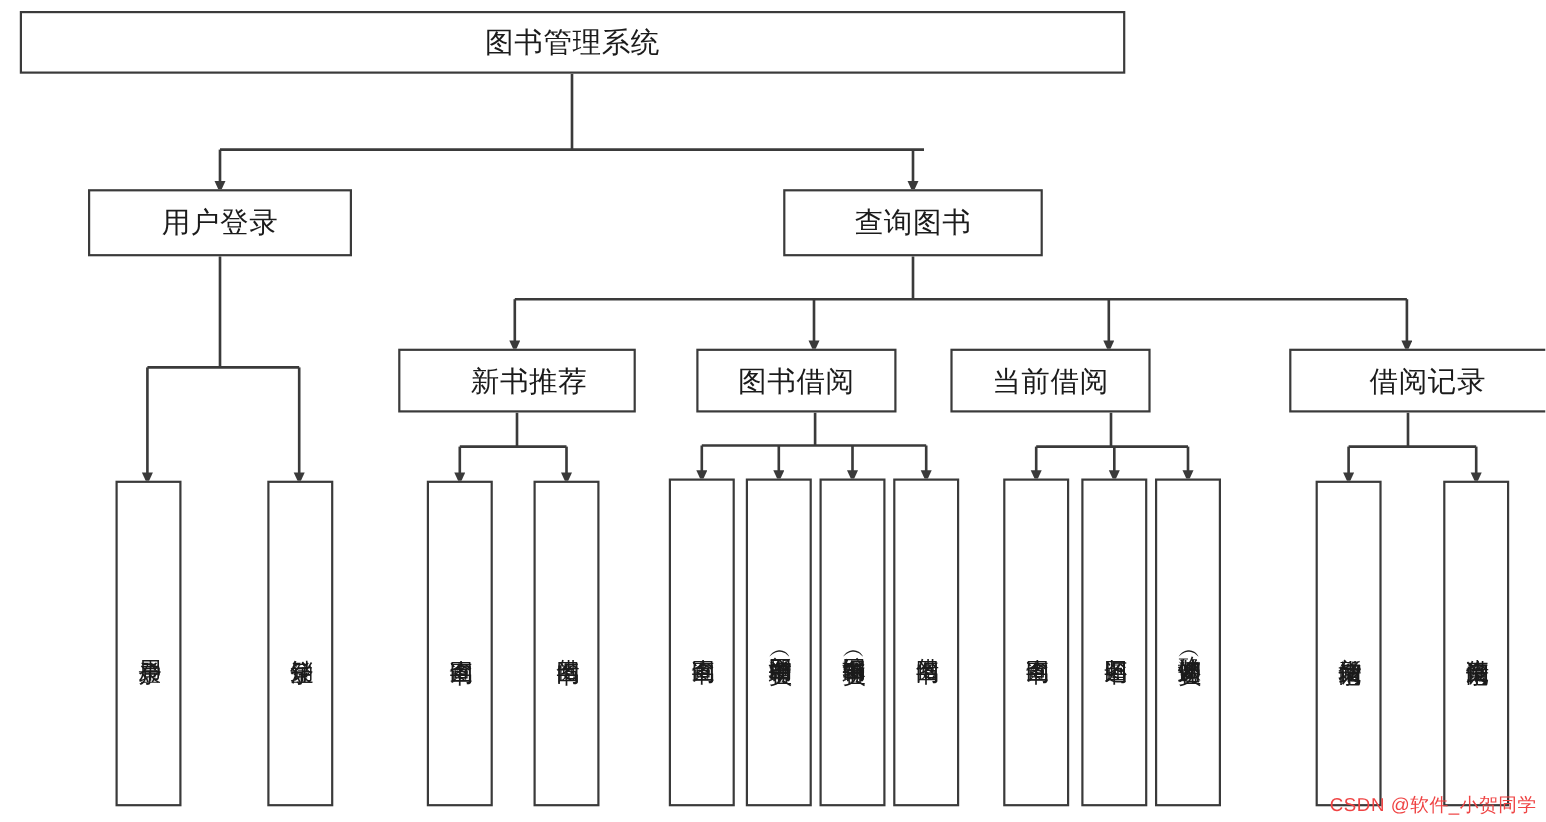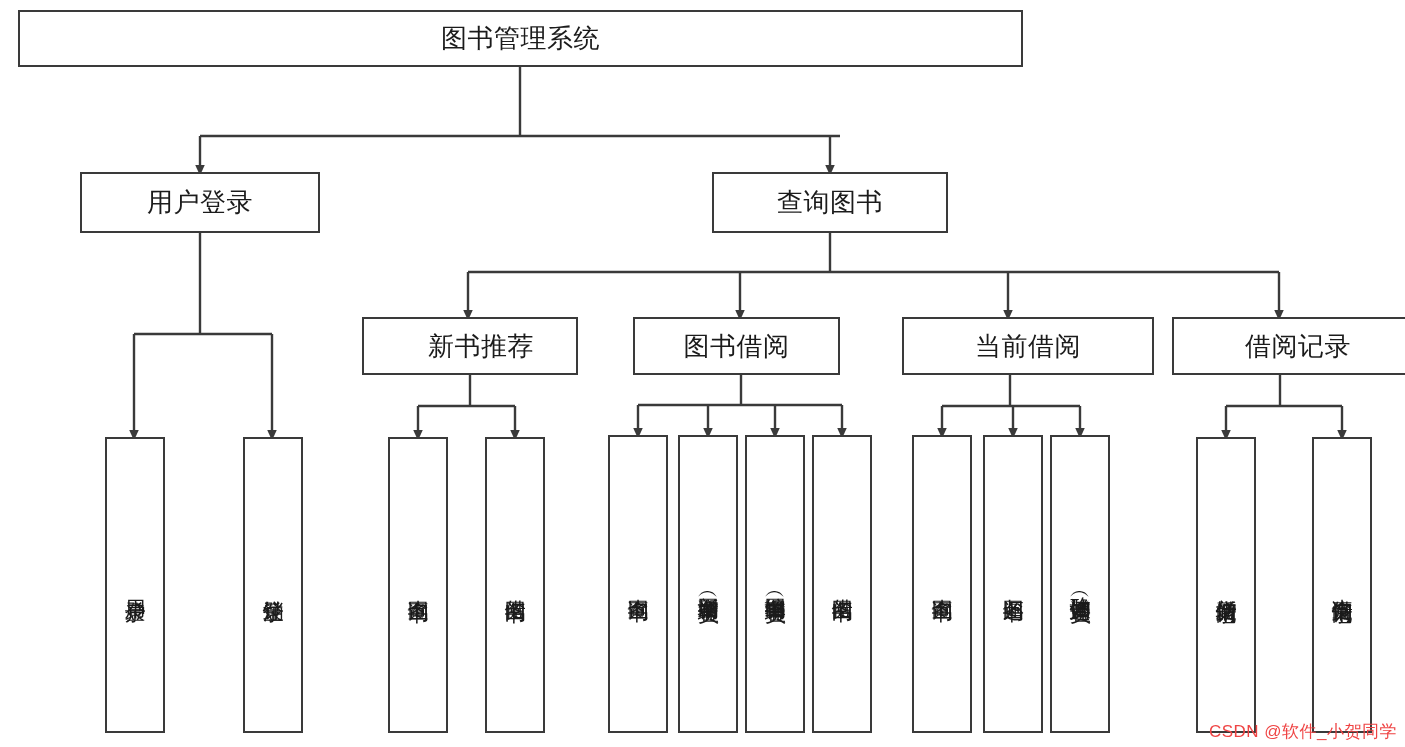--- a/index.html
+++ b/index.html
@@ -125,24 +125,24 @@
   <div class="node h" style="left:80px; top:172px; width:240px; height:61px;">
     <span>用户登录</span>
   </div>
   <div class="node h" style="left:712px; top:172px; width:236px; height:61px;">
     <span>查询图书</span>
   </div>
 
   <div class="node h" style="left:362px; top:317px; width:216px; height:58px;padding-left:22px;">
     <span>新书推荐</span>
   </div>
-  <div class="node h" style="left:633px; top:317px; width:207px; height:58px;">
+  <div class="node h" style="left:633px; top:317px; width:182px; height:58px;">
     <span>图书借阅</span>
   </div>
-  <div class="node h" style="left:902px; top:317px; width:252px; height:58px;">
+  <div class="node h" style="left:864px; top:317px; width:182px; height:58px;">
     <span>当前借阅</span>
   </div>
   <div class="node h" style="left:1172px; top:317px; width:252px; height:58px;">
     <span>借阅记录</span>
   </div>
 
   <div class="node v" style="left:105px; top:437px; width:60px; height:296px;">
     <span class="vtext">用户登录</span>
   </div>
   <div class="node v" style="left:243px; top:437px; width:60px; height:296px;">

